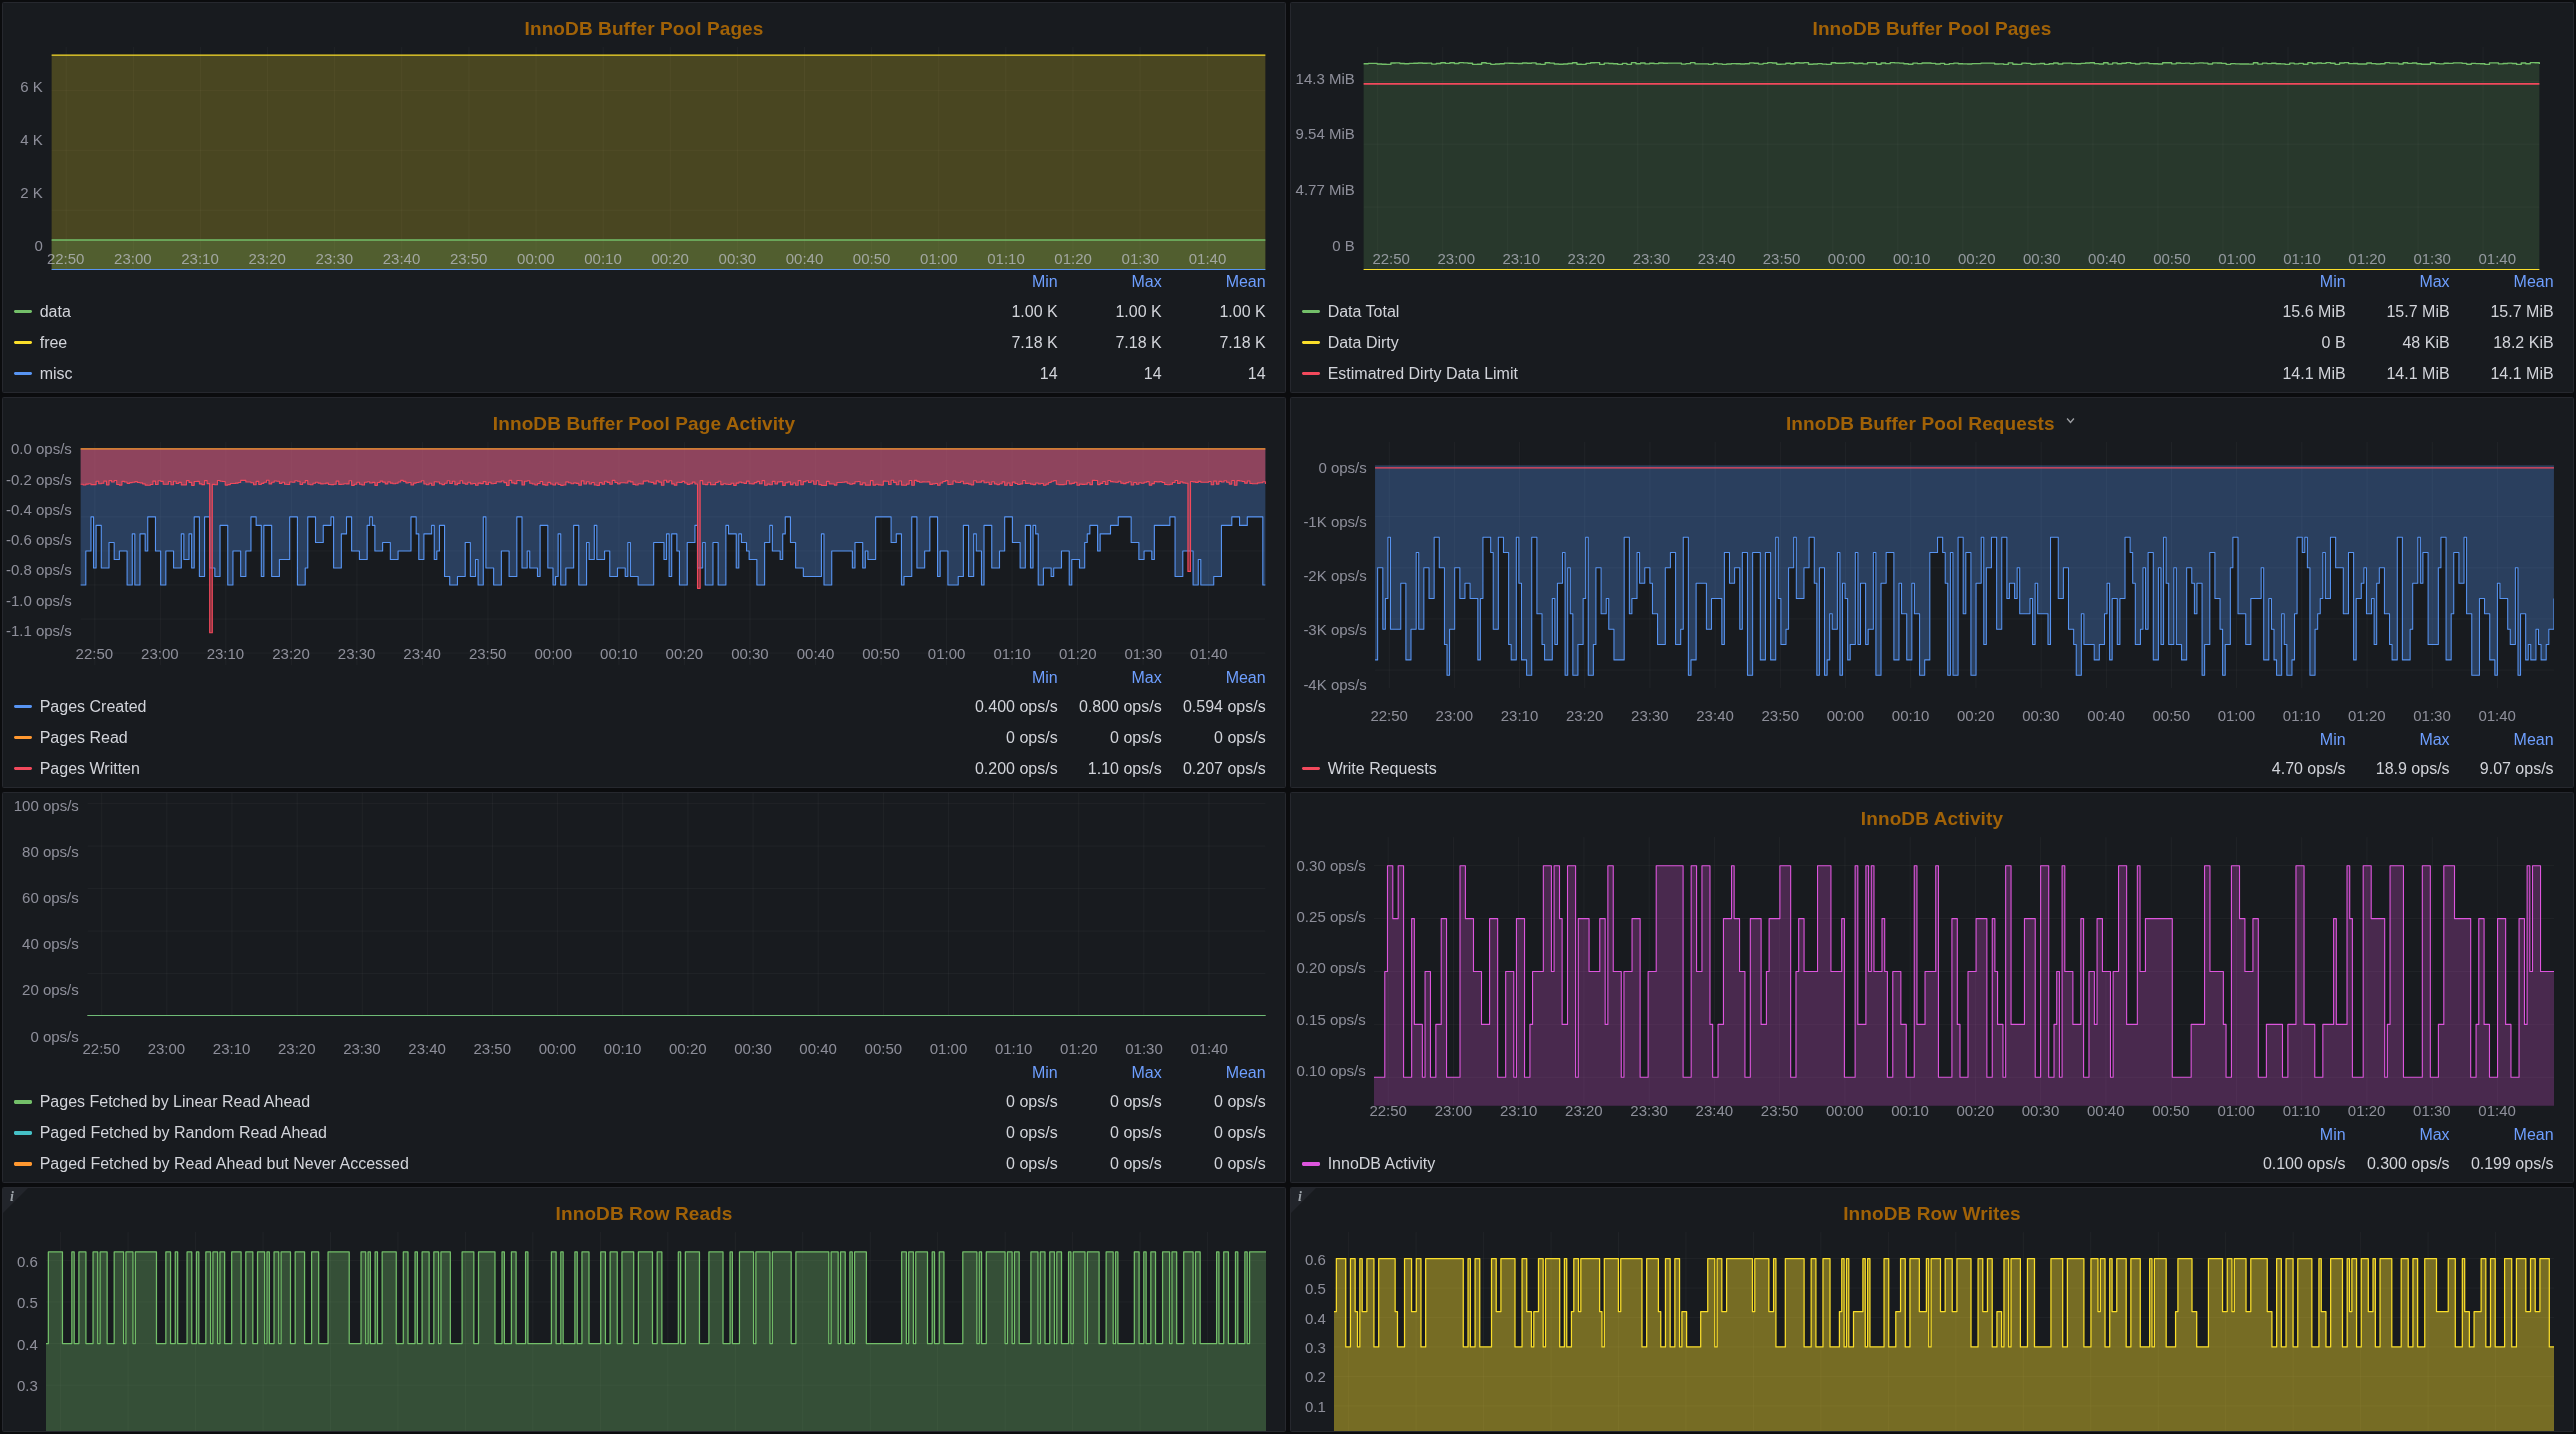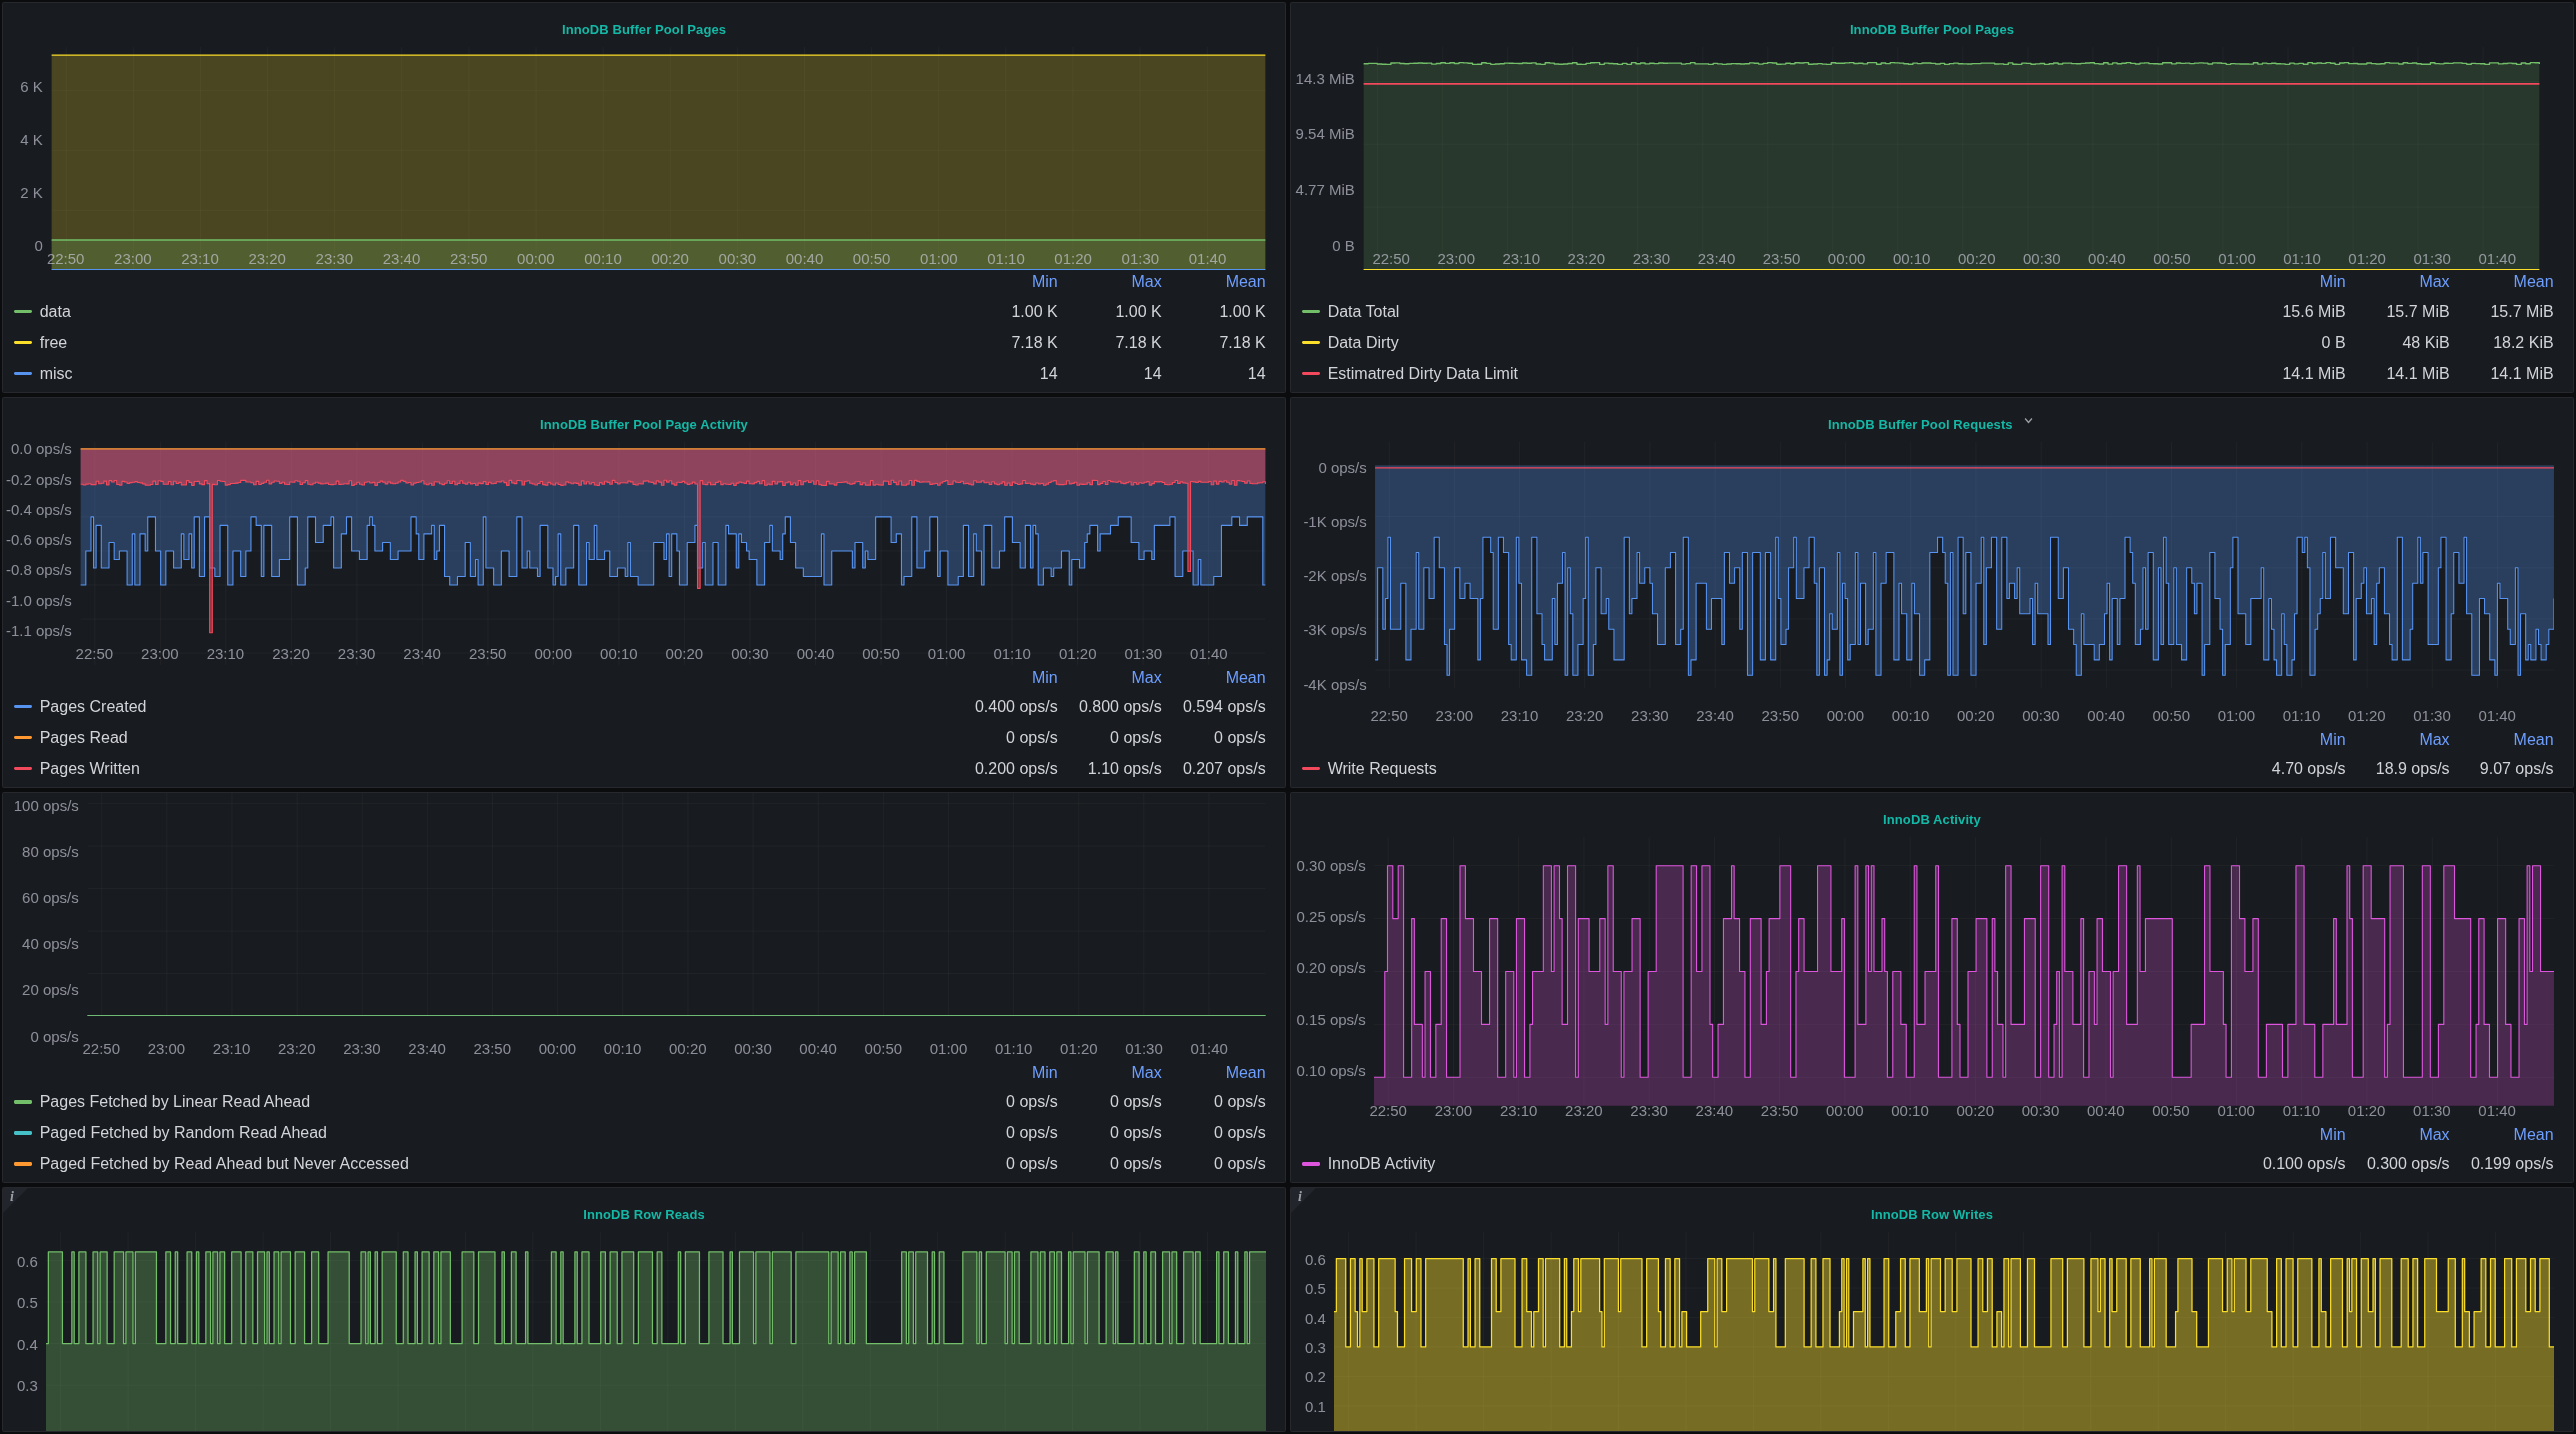--- a/index.html
+++ b/index.html
@@ -3,21 +3,21 @@
 <meta charset="utf-8">
 <style>
   *{margin:0;padding:0;box-sizing:border-box}
   html,body{width:2576px;height:1434px;overflow:hidden;background:#0b0c0e;
     font-family:"Liberation Sans",sans-serif;}
   .dashboard{display:grid;grid-template-columns:1fr 1fr;grid-template-rows:391px 391px 391px 1fr;
     gap:4.1px;padding:2.1px;width:100%;height:100%;}
   .panel{background:#181b1f;border:0.7px solid #26282e;border-radius:1.4px;
     display:flex;flex-direction:column;overflow:hidden;position:relative;}
   .panel-header{height:44px;display:flex;align-items:center;justify-content:center;gap:8.3px;flex:none;}
-  .panel-title{font-size:13px;font-weight:600;color:#14b8a6;letter-spacing:0.1px;margin-top:8px;}
+  .panel-title{font-size:19px;font-weight:600;color:#a16207;letter-spacing:0.1px;margin-top:8px;}
   .chevron-icon{display:inline-flex;opacity:.75;}
   .panel-body{flex:1;display:flex;flex-direction:column;min-height:0;padding-right:19.3px;}
   .chart-area{flex:1;display:flex;min-height:0;}
   .y-axis{position:relative;flex:none;}
   .ytick{position:absolute;right:8.3px;transform:translateY(-50%);font-size:15px;
     color:rgba(204,204,220,0.65);white-space:nowrap;}
   .plot{flex:1;position:relative;min-width:0;}
   .plot svg{position:absolute;inset:0;display:block;}
   .x-axis{height:26px;position:relative;flex:none;}
   .xtick{position:absolute;top:4.8px;transform:translateX(-50%);font-size:15px;

